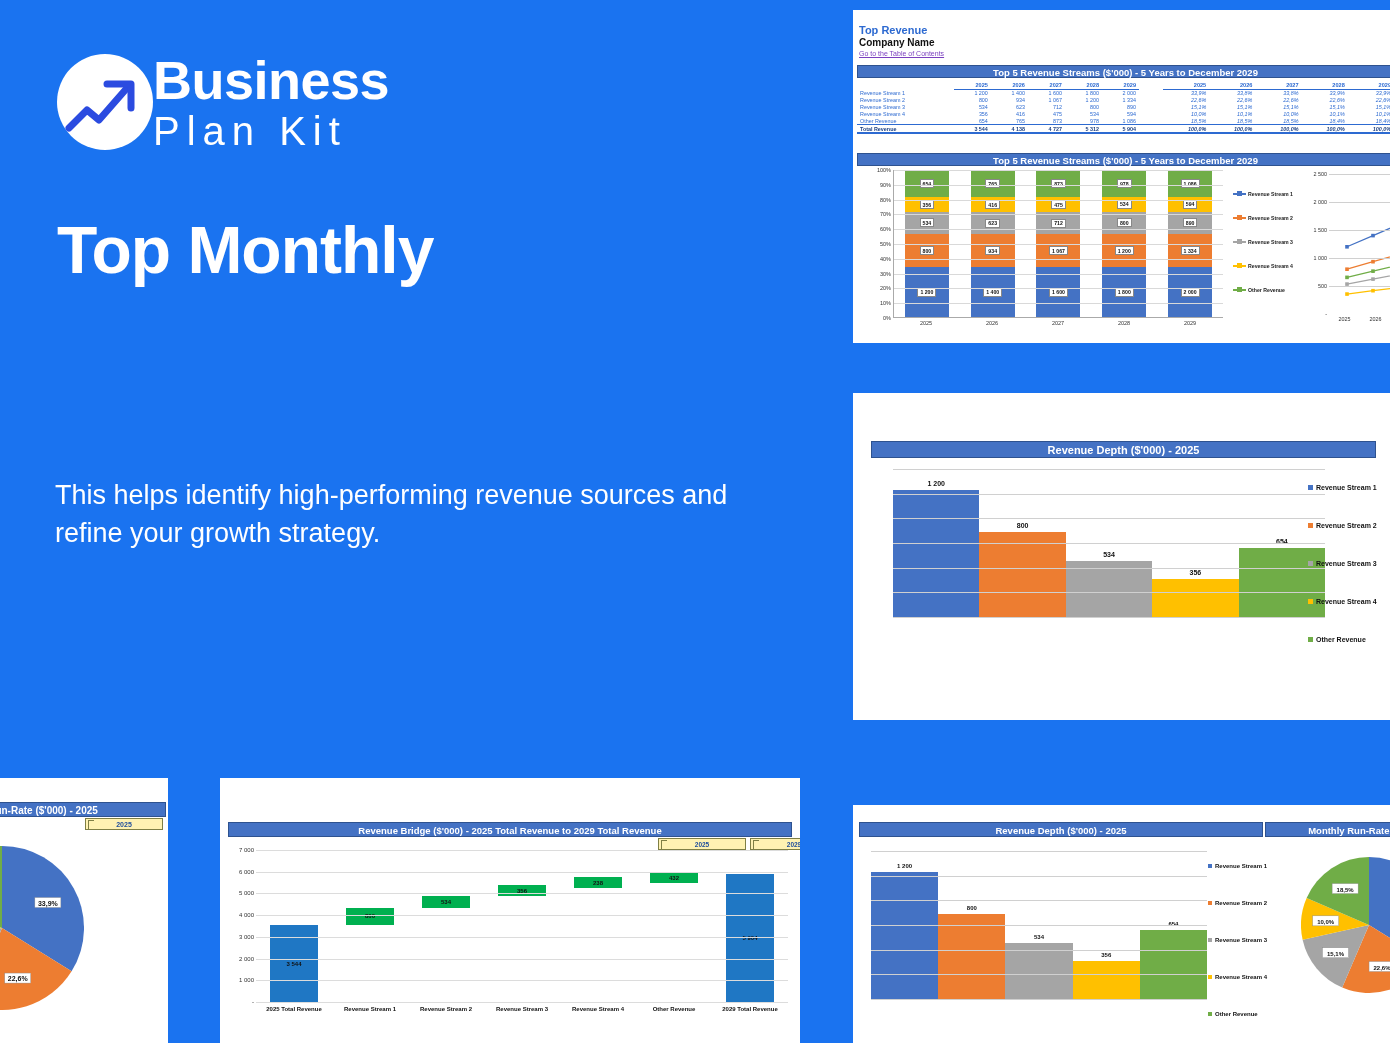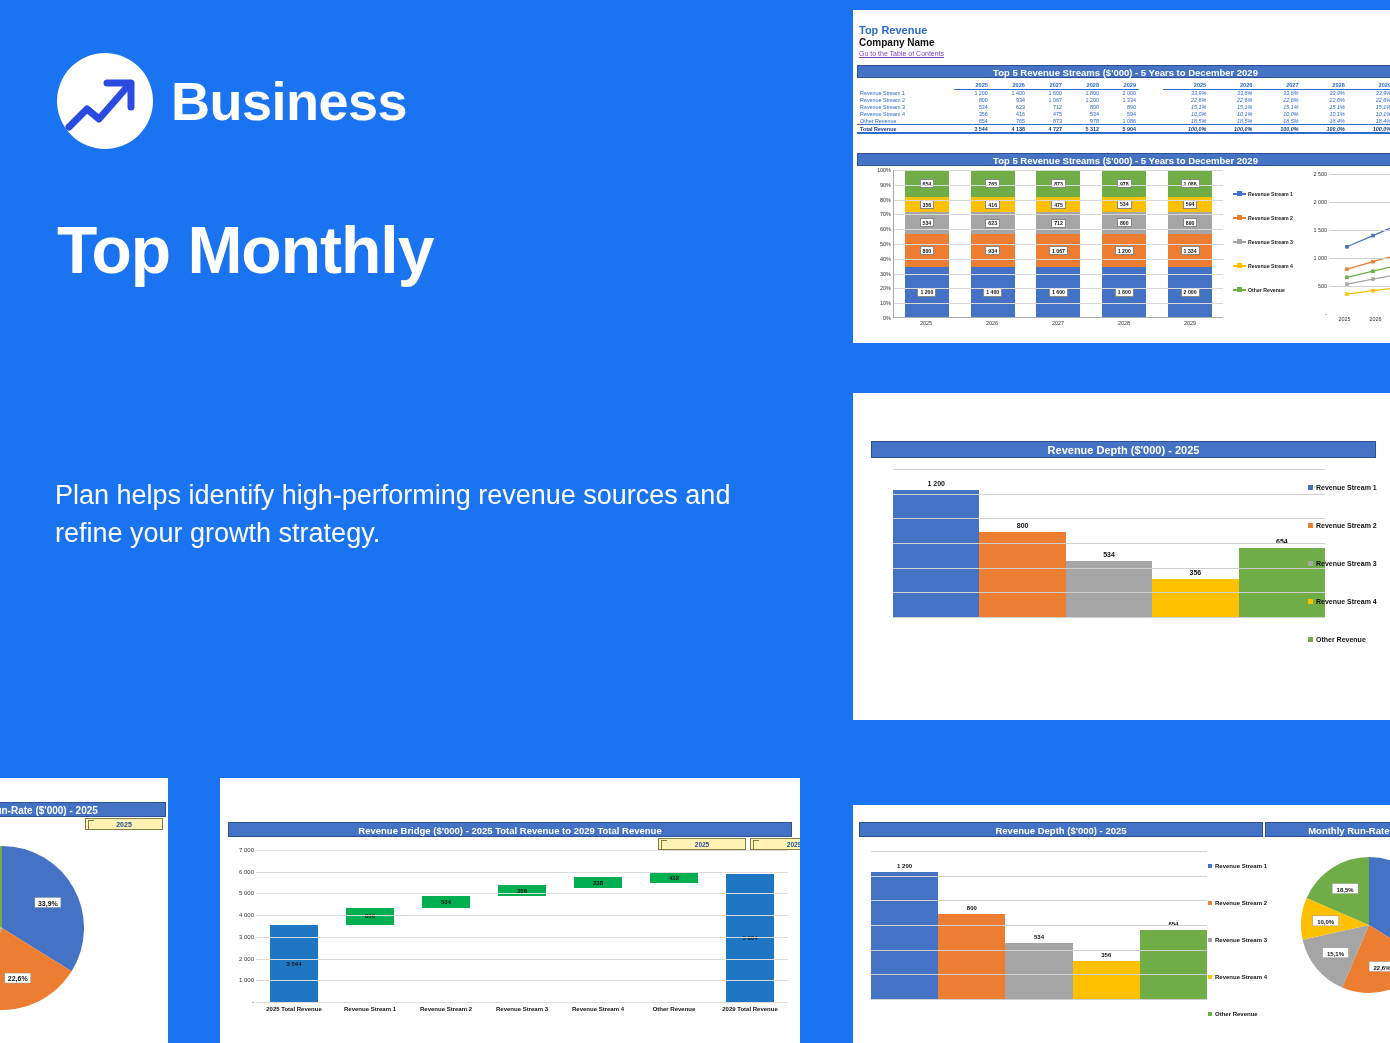--- a/index.html
+++ b/index.html
@@ -5,21 +5,21 @@
   * { box-sizing: border-box; margin: 0; padding: 0; }
   html, body {
     width: 1390px; height: 1043px;
     overflow: hidden;
     font-family: "Liberation Sans", sans-serif;
   }
   body { background: #1a73f0; position: relative; }
 
   
   .hero { position: absolute; left: 0; top: 0; width: 820px; height: 760px; }
-  .logo-row { position: absolute; left: 57px; top: 53px; display: flex; align-items: center; gap: 18px; }
+  .logo-row { position: absolute; left: 57px; top: 53px; display: flex; align-items: center; }
   .logo-circle {
     width: 96px; height: 96px; border-radius: 50%;
     background: #ffffff; position: relative; flex: none;
   }
   .logo-circle svg { position: absolute; left: 0; top: 0; }
   .logo-text { display: flex; flex-direction: column; line-height: 1; }
   .logo-text .l1 {
     font-size: 54px; font-weight: bold; color: #ffffff; letter-spacing: -0.5px;
   }
   .logo-text .l2 {
@@ -152,24 +152,25 @@
 <div class="hero">
   <div class="logo-row">
     <div class="logo-circle">
       <svg width="96" height="96" viewBox="0 0 96 96">
         <path d="M12 74 L30 56 L42 66 L70 34" stroke="#2B4BE0" stroke-width="7" fill="none" stroke-linecap="round" stroke-linejoin="round"></path>
         <path d="M50 30 L74 30 L74 54" stroke="#2B4BE0" stroke-width="7" fill="none" stroke-linecap="round" stroke-linejoin="round"></path>
       </svg>
     </div>
     <div class="logo-text">
       <span class="l1">Business</span>
+      <span class="l2">Plan Kit</span>
     </div>
   </div>
   <div class="hero-title">Top Monthly</div>
-  <div class="hero-p hero-p2">Plan helps identify high-performing revenue sources and refine your growth strategy.</div>
+  <div class="hero-p hero-p2">This helps identify high-performing revenue sources and refine your growth strategy.</div>
 </div>
 
 <div class="panel" id="panel-top">
   <div class="tr-head">
     <div class="tr-h1">Top Revenue</div>
     <div class="tr-h2">Company Name</div>
     <a class="tr-link" href="#">Go to the Table of Contents</a>
   </div>
   <div class="xl-title tbl-title-1">Top 5 Revenue Streams ($'000) - 5 Years to December 2029</div>
   <table class="rev">

